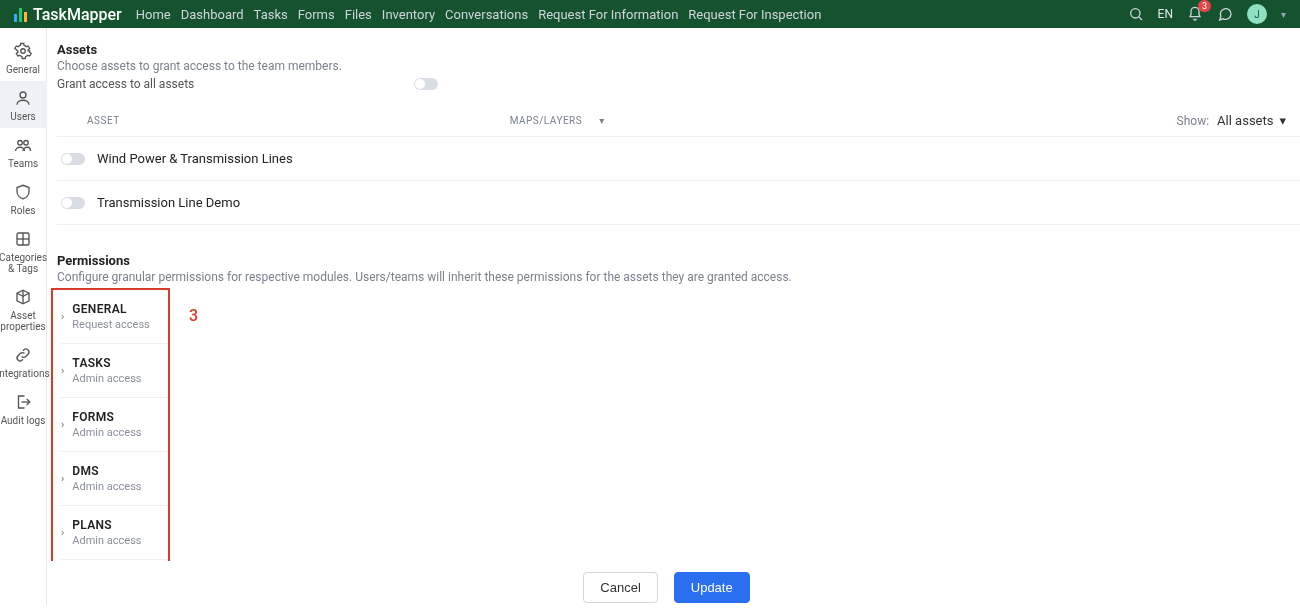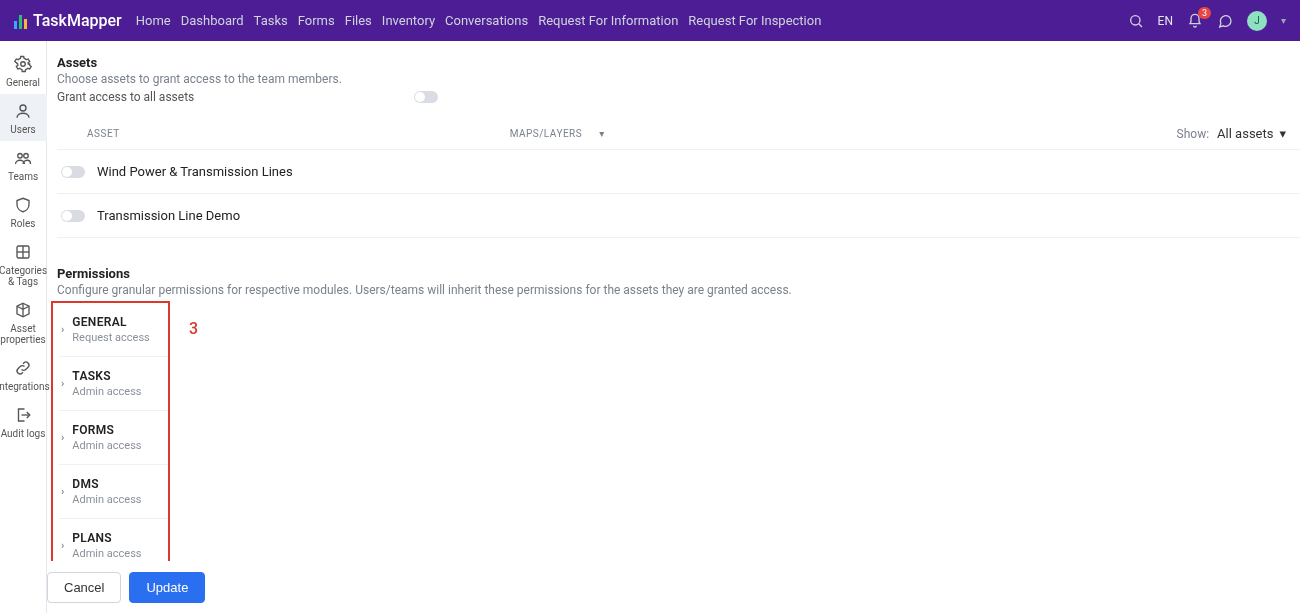--- a/index.html
+++ b/index.html
@@ -1,19 +1,19 @@
 <!DOCTYPE html>
 <html><head>
   <meta charset="utf-8">
   <style>
     * { box-sizing: border-box; margin: 0; padding: 0; }
     body { font-family: -apple-system, BlinkMacSystemFont, "Segoe UI", Roboto, Arial, sans-serif; font-size: 13px; color: #333; background: #fff; width: 1300px; height: 613px; overflow: hidden; }
 
     
-    .topbar { height: 41px; background: #4c1d95; display: flex; align-items: center; padding: 0 14px; }
+    .topbar { height: 28px; background: #14532d; display: flex; align-items: center; padding: 0 14px; }
     .logo { display: flex; align-items: center; gap: 6px; font-size: 16px; font-weight: 500; color: #fff; }
     .logo-mark { display:inline-flex; gap:2px; align-items:flex-end; height:16px; }
     .logo-mark span { width:3px; background:#3aa6ff; display:inline-block; }
     .logo-mark span:nth-child(1){height:8px;}
     .logo-mark span:nth-child(2){height:14px; background:#23c26f;}
     .logo-mark span:nth-child(3){height:10px; background:#ffb13d;}
     .nav { display: flex; gap: 10px; margin-left: 14px; }
     .nav-item { color: #cfd4dc; font-size: 13px; padding: 9px 0; cursor: pointer; }
     .top-right { margin-left: auto; display: flex; align-items: center; gap: 14px; }
     .lang { color: #e3e6eb; font-size: 12px; }
@@ -56,21 +56,21 @@
     .perm-title { font-size:13px; font-weight:700; color:#222; }
     .perm-desc { font-size:12px; color:#7a828e; margin-top:2px; margin-bottom:4px; }
     .perm-box { border:2px solid #d93a2c; margin-right:1130px; margin-left:-6px; padding-left:6px; }
     .perm-row { position:relative; display:flex; align-items:center; padding:12px 0 12px 2px; border-bottom:1px solid #eef0f3; cursor:pointer; }
     .chev { color:#6b7380; font-size:11px; margin-right:8px; }
     .perm-label { font-size:12px; font-weight:600; letter-spacing:.3px; color:#222; }
     .perm-sub { font-size:11px; color:#8a909b; margin-top:2px; }
     .annot { position:absolute; right:-30px; top:16px; color:#d93a2c; font-size:16px; font-weight:500; }
 
     
-    .footer { position:absolute; bottom:0; right:0; left:47px; background:#fff; padding:10px 14px 10px 0; display:flex; justify-content:flex-start; gap:8px; border-top:1px solid transparent; }
+    .footer { position:absolute; bottom:0; right:0; left:47px; background:#fff; padding:10px 14px 10px 0; display:flex; justify-content:center; gap:16px; border-top:1px solid transparent; }
     .btn { font-size:13px; border-radius:4px; padding:7px 16px; cursor:pointer; }
     .btn-cancel { background:#fff; border:1px solid #d1d6dd; color:#333; }
     .btn-primary { background:#2a6ff0; border:1px solid #2a6ff0; color:#fff; }
 
     svg { display:block; }
   </style>
 </head>
 <body>
 
 <div class="topbar">

